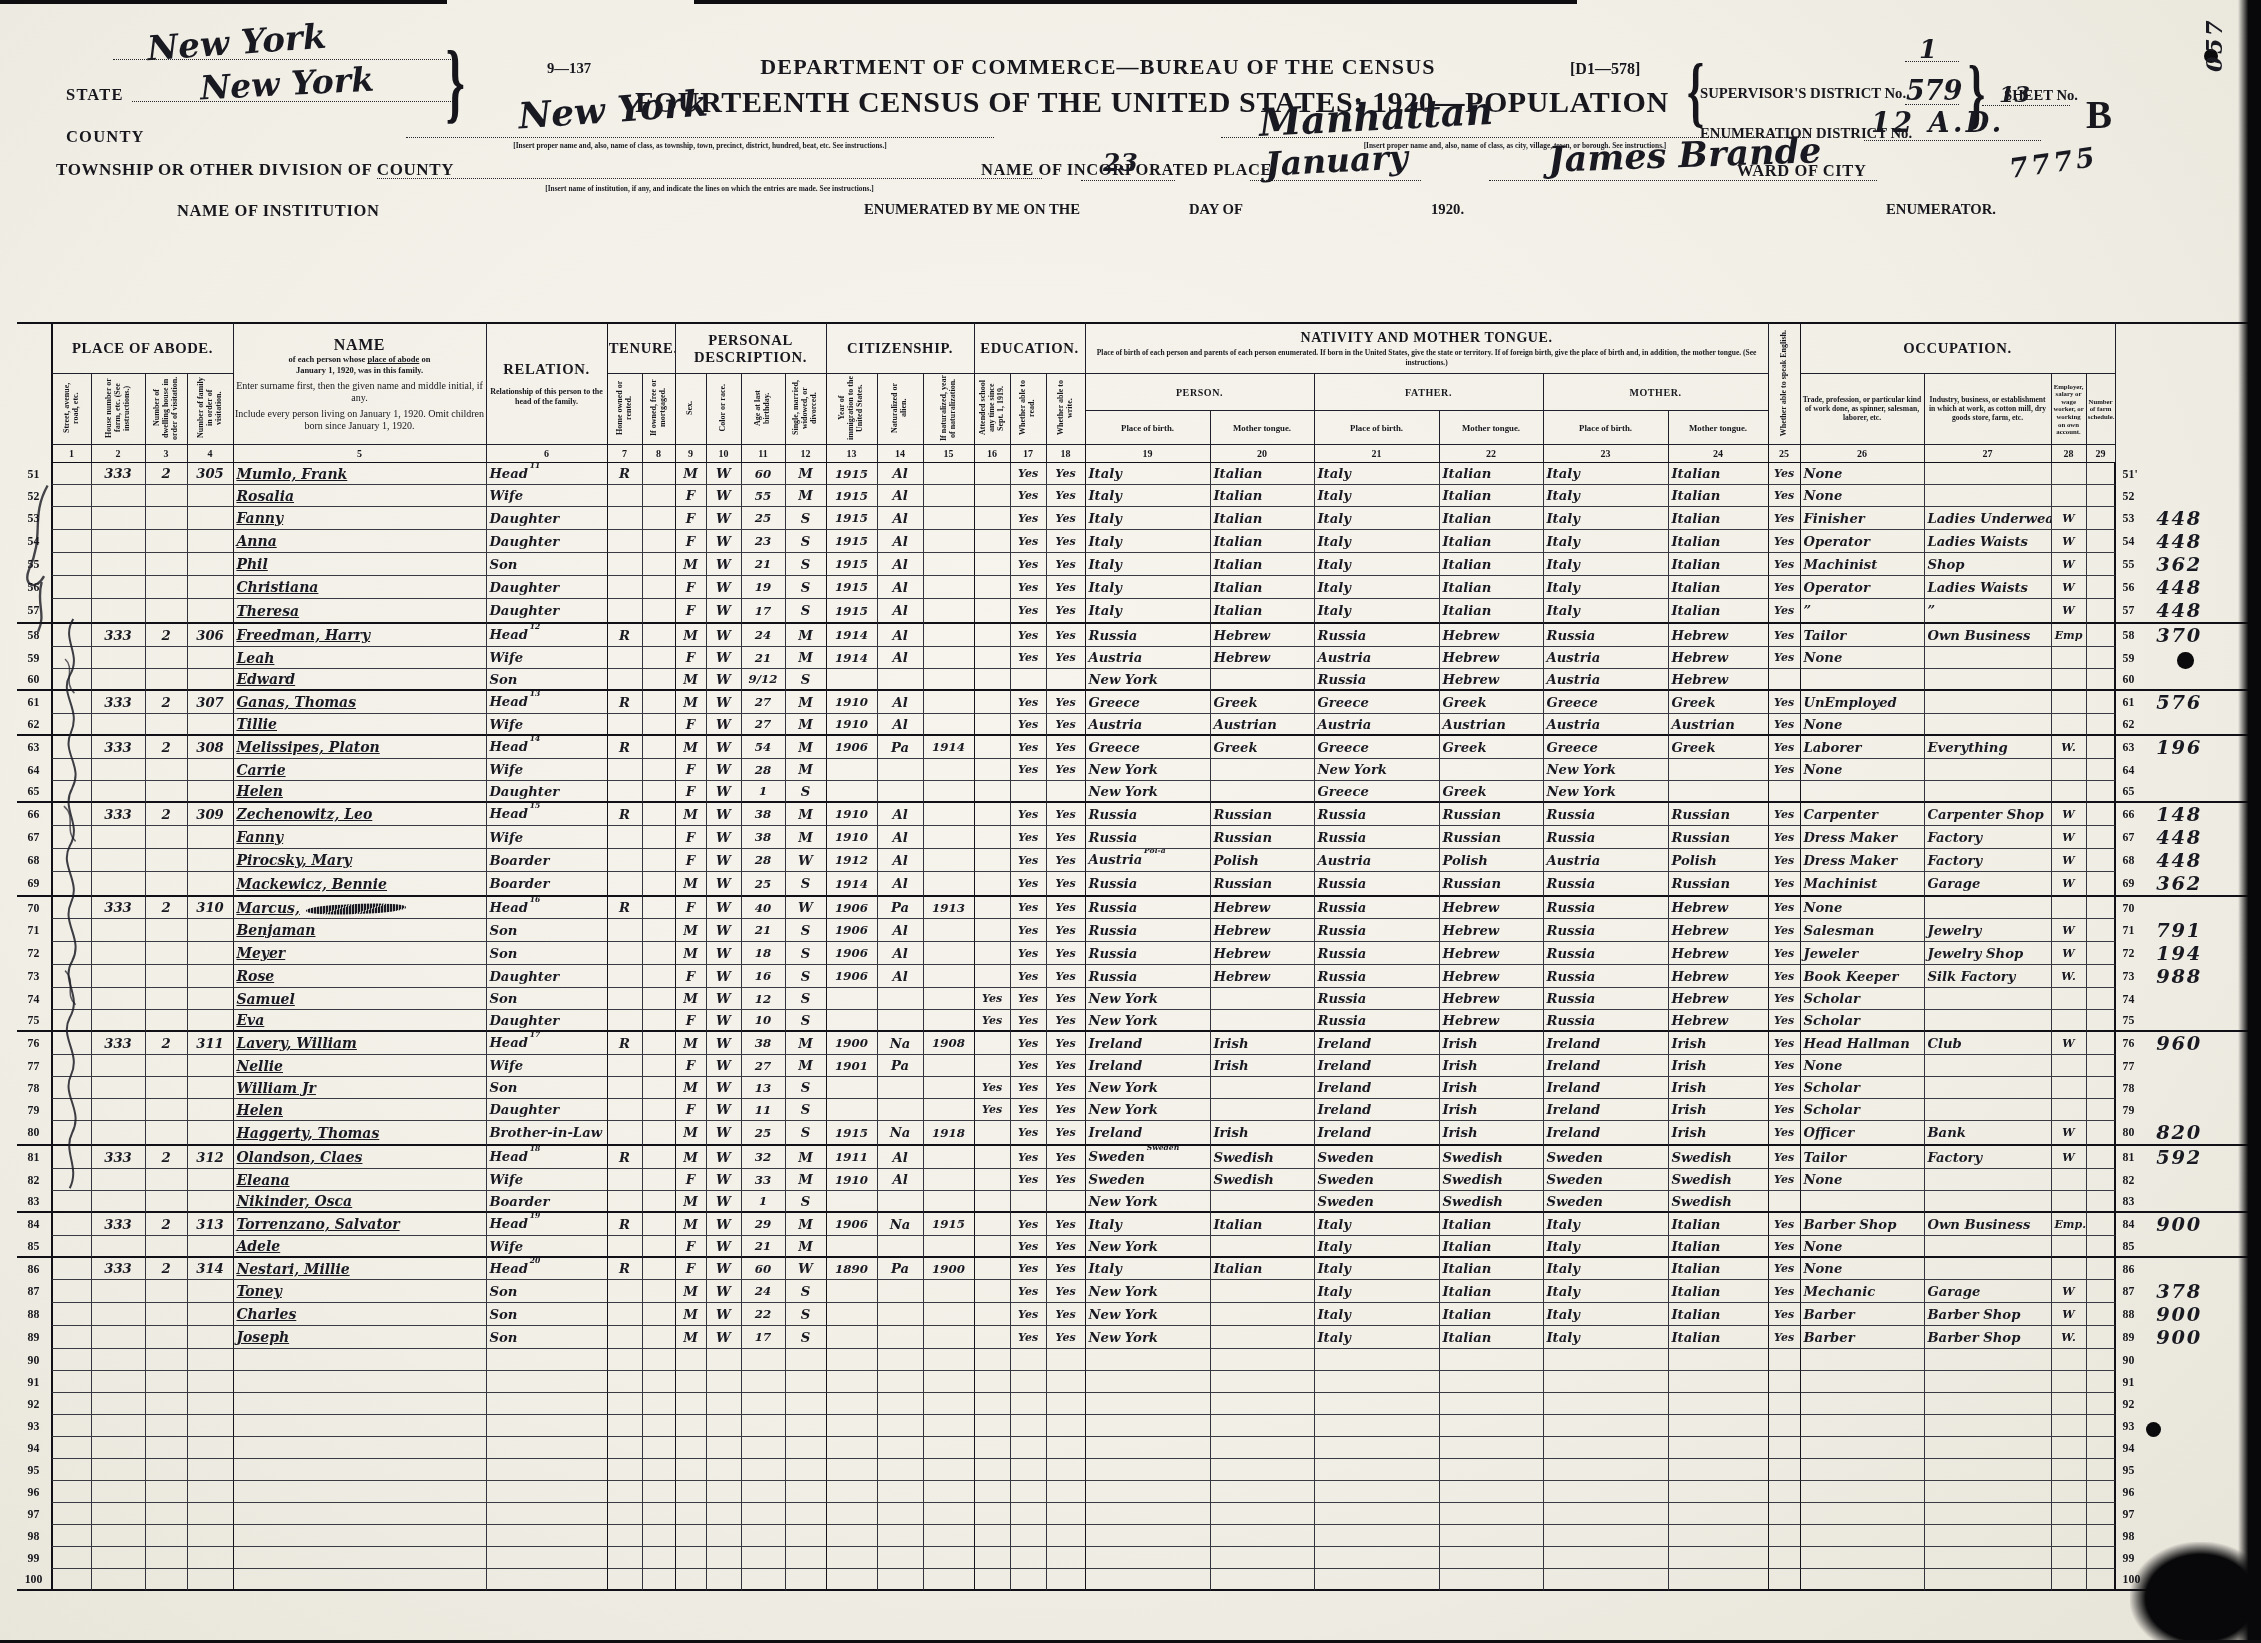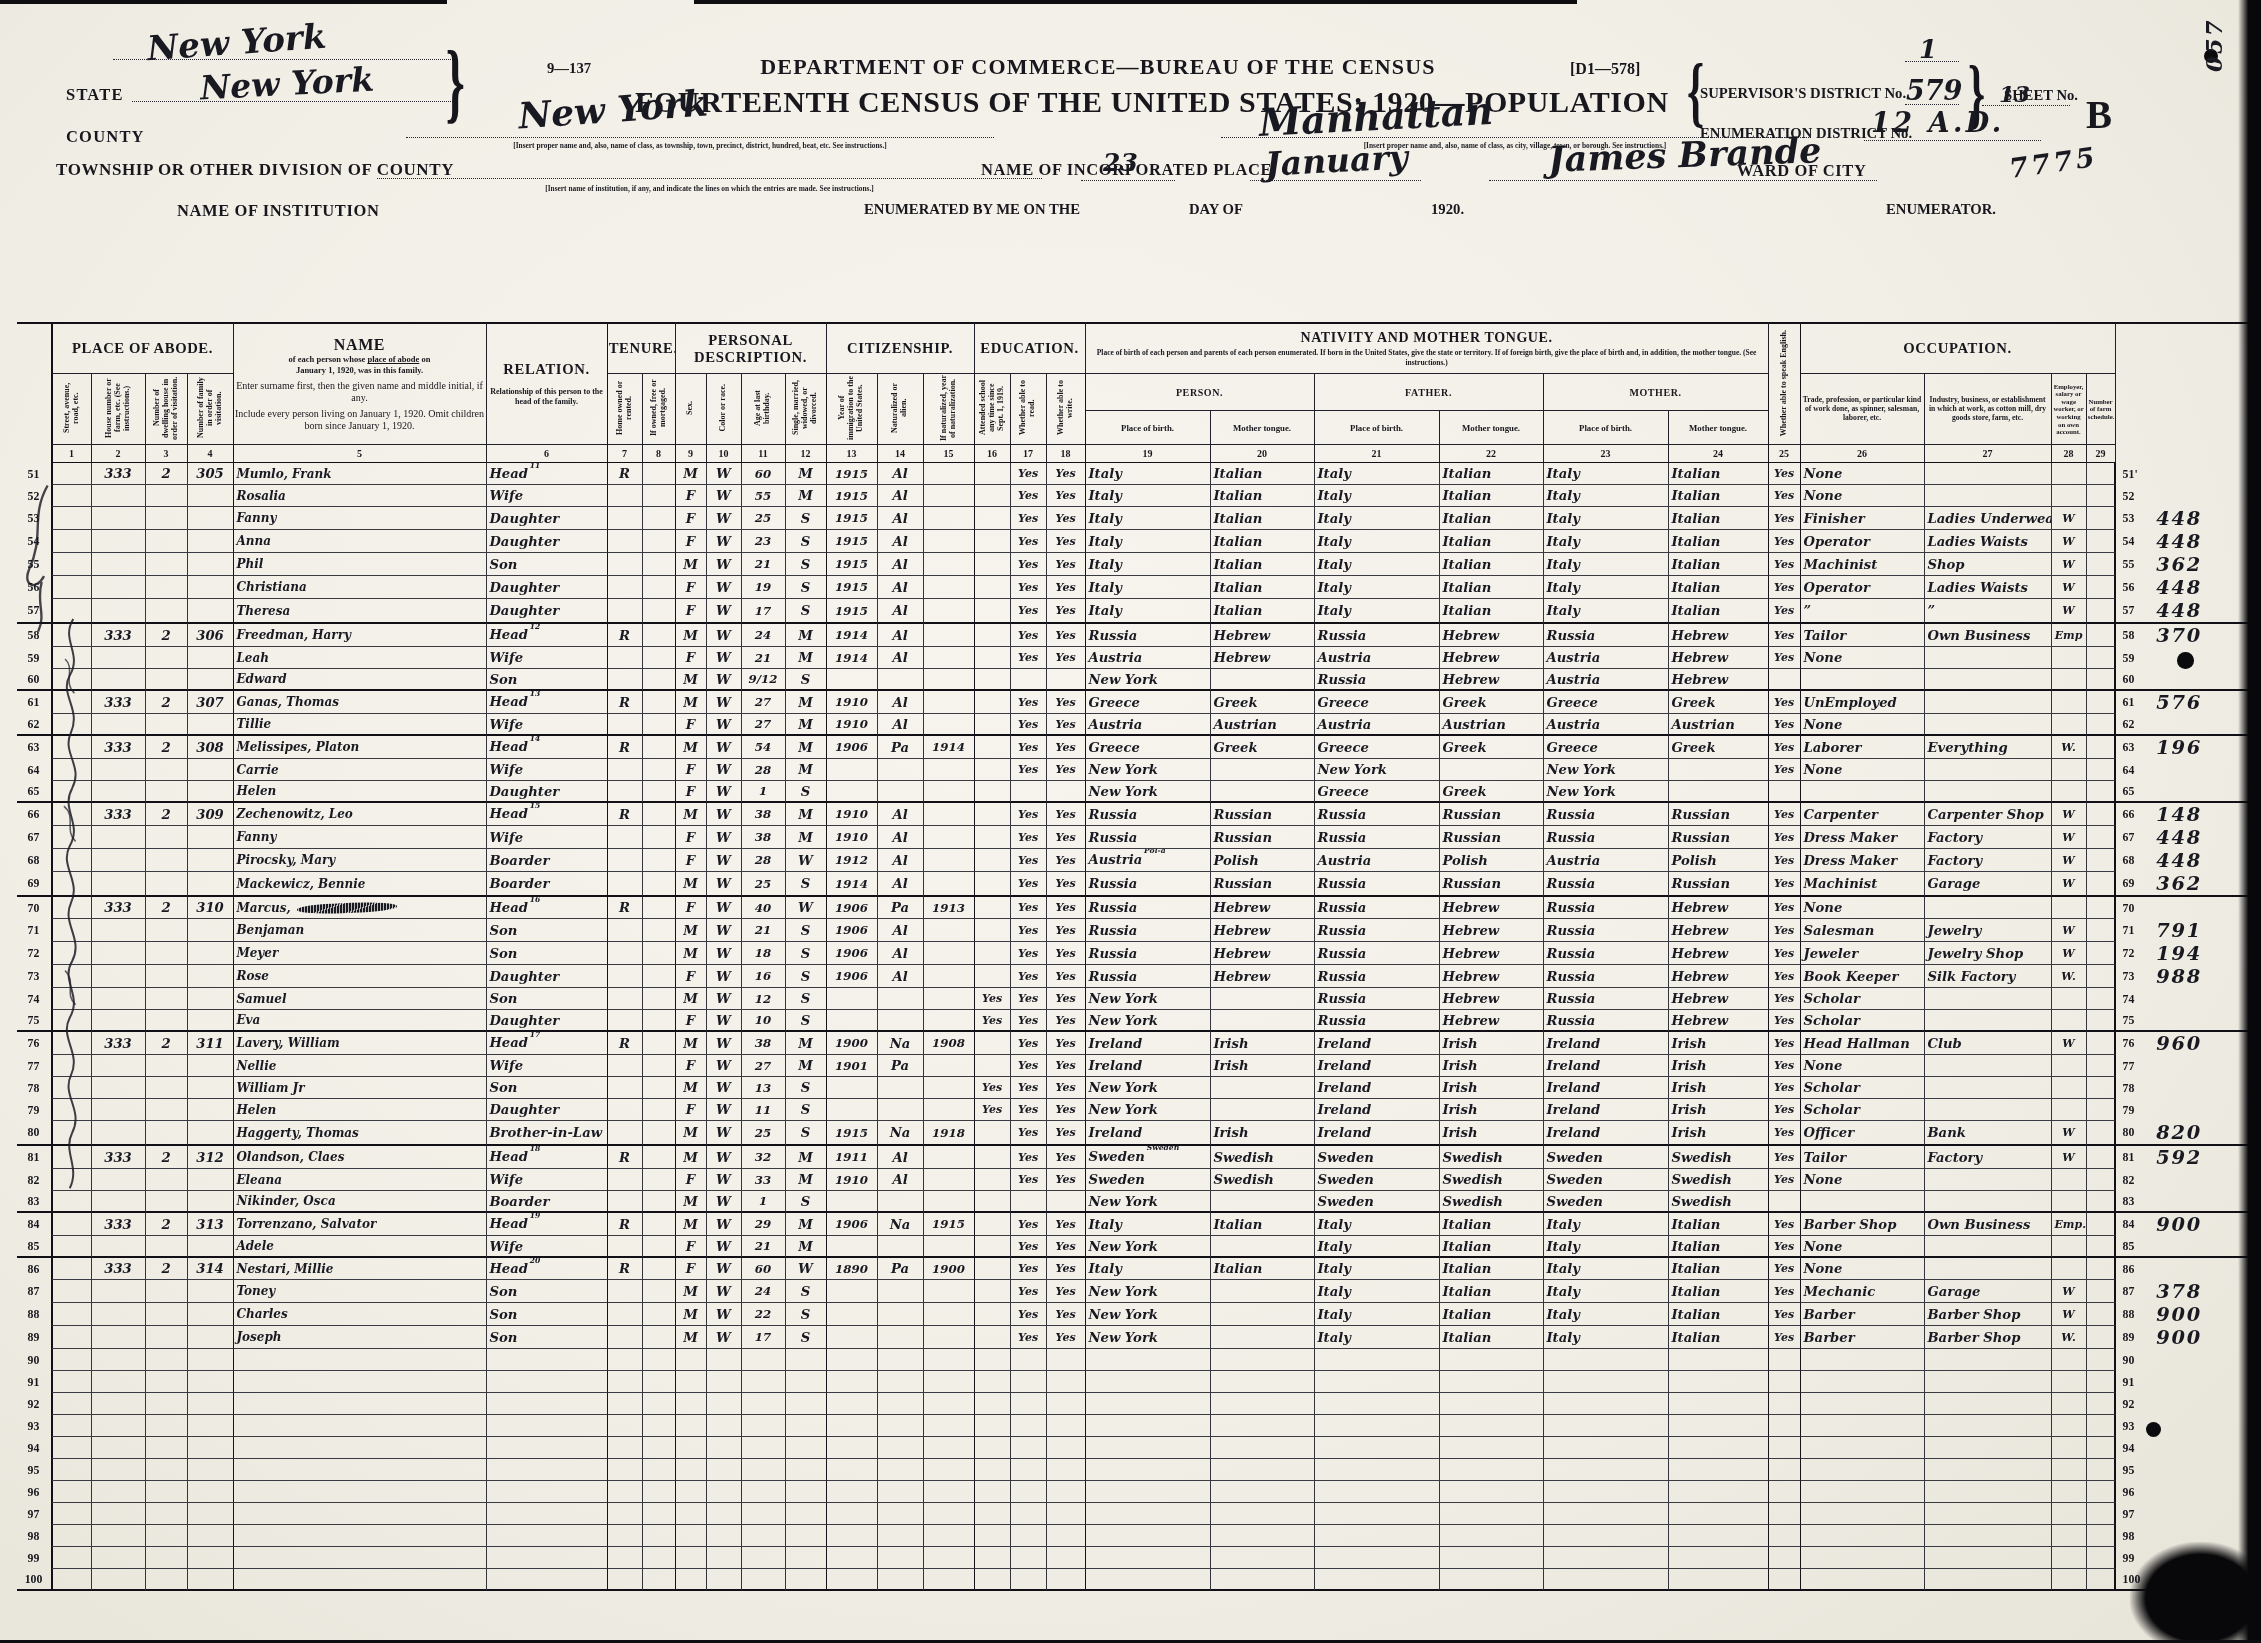--- a/index.html
+++ b/index.html
@@ -41,21 +41,21 @@
   .namehead .n{font-size:10px;font-weight:normal;line-height:1.2;margin-top:4.1px;}
   .namehead u{text-decoration:underline;}
   .relhead .rt{font-size:14.7px;font-weight:bold;letter-spacing:0.6px;}
   .relhead .rd{font-size:8px;font-weight:bold;margin-top:9.4px;line-height:1.3;}
   th.natv .t{font-size:14px;font-weight:bold;letter-spacing:0.6px;}
   th.natv .nnote{font-size:7.5px;font-weight:bold;line-height:1.25;margin-top:2.4px;white-space:normal;}
   
   #census td{height:22px;border-right:0.9px solid #34343c;border-bottom:0.9px solid #3a3a42;
     padding:0 2.9px;white-space:nowrap;font-size:13.2px;vertical-align:middle;}
   #census td.c{text-align:center;} #census td.l{text-align:left;}
-  #census td.name{font-size:12px;} 
+  #census td.name{font-size:14px;text-decoration:underline;} 
   #census td.sm{font-size:11.8px;} #census td.xs{font-size:11px;}
   #census td.gb,#census th.gb{border-right-width:1.8px;border-right-color:#14141a;}
   #census td.bl{border-left:2.4px solid #101016;}
   #census td.br{border-right:2.4px solid #101016;}
   #census tr.famend td{border-bottom:2px solid #101016;}
   #census tr.lastrow td{border-bottom:2.4px solid #101016;}
   #census td.gut,#census th.gut{border:none;background:transparent;}
   #census td.gl{font-size:11.8px;font-weight:bold;text-align:center;font-style:normal;font-family:"Liberation Serif",serif;}
   #census td.gr{font-size:11.8px;font-weight:bold;text-align:left;padding-left:7px;font-style:normal;font-family:"Liberation Serif",serif;}
   #census td.gm{font-size:19.4px;text-align:left;padding-left:4.7px;letter-spacing:1.8px;}

